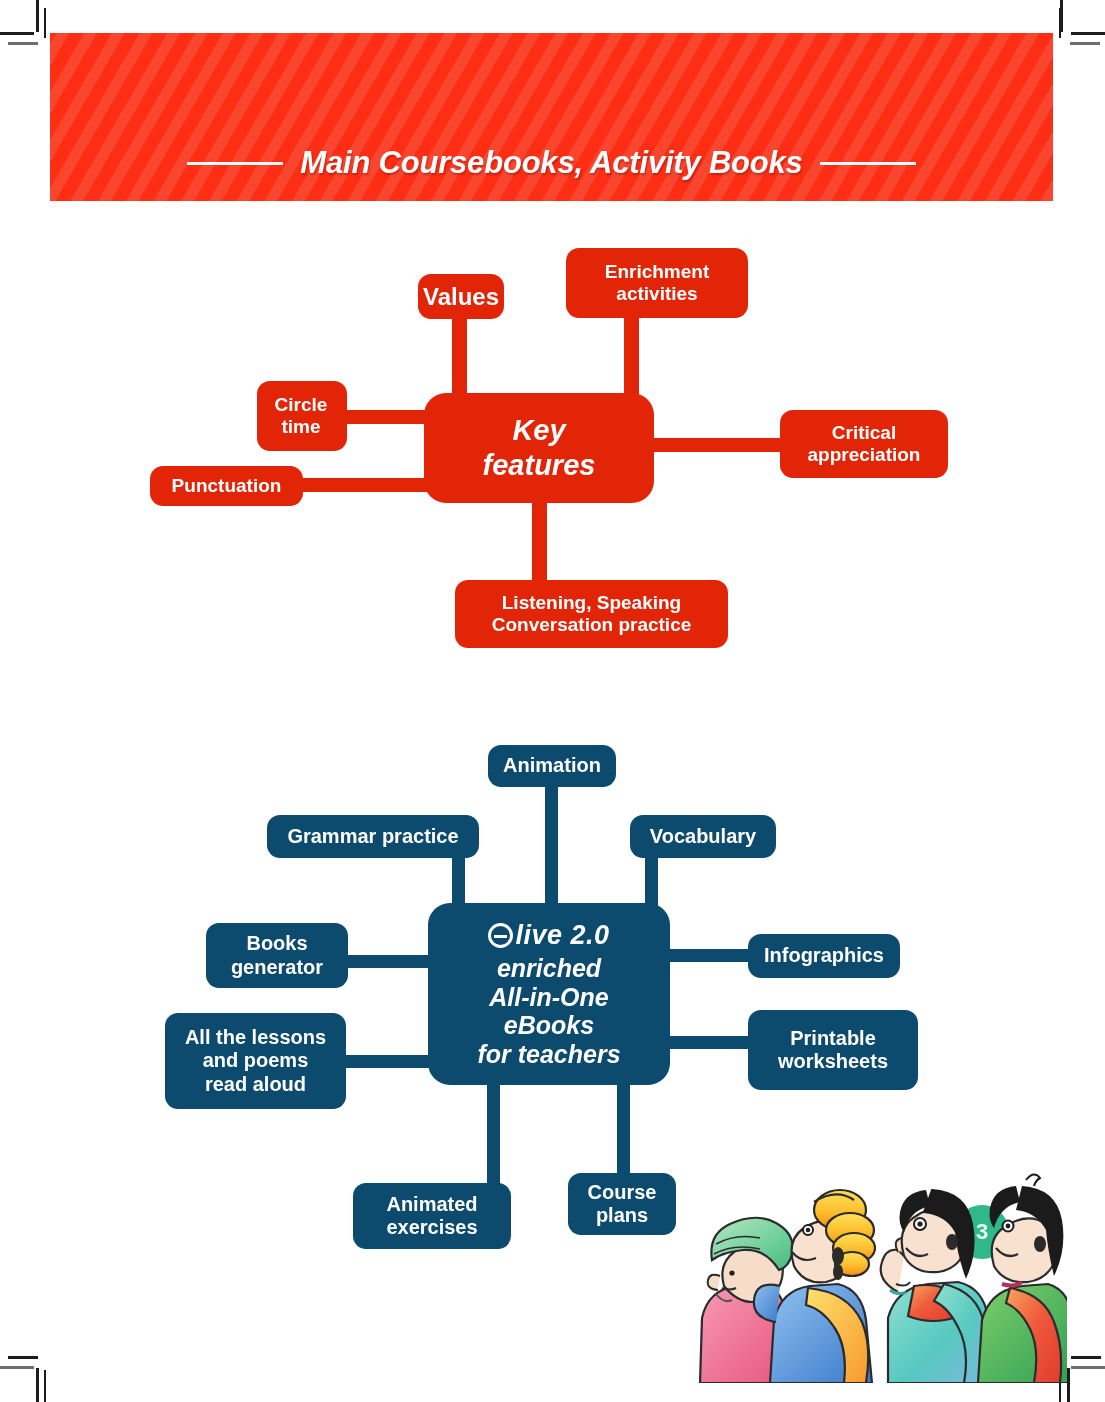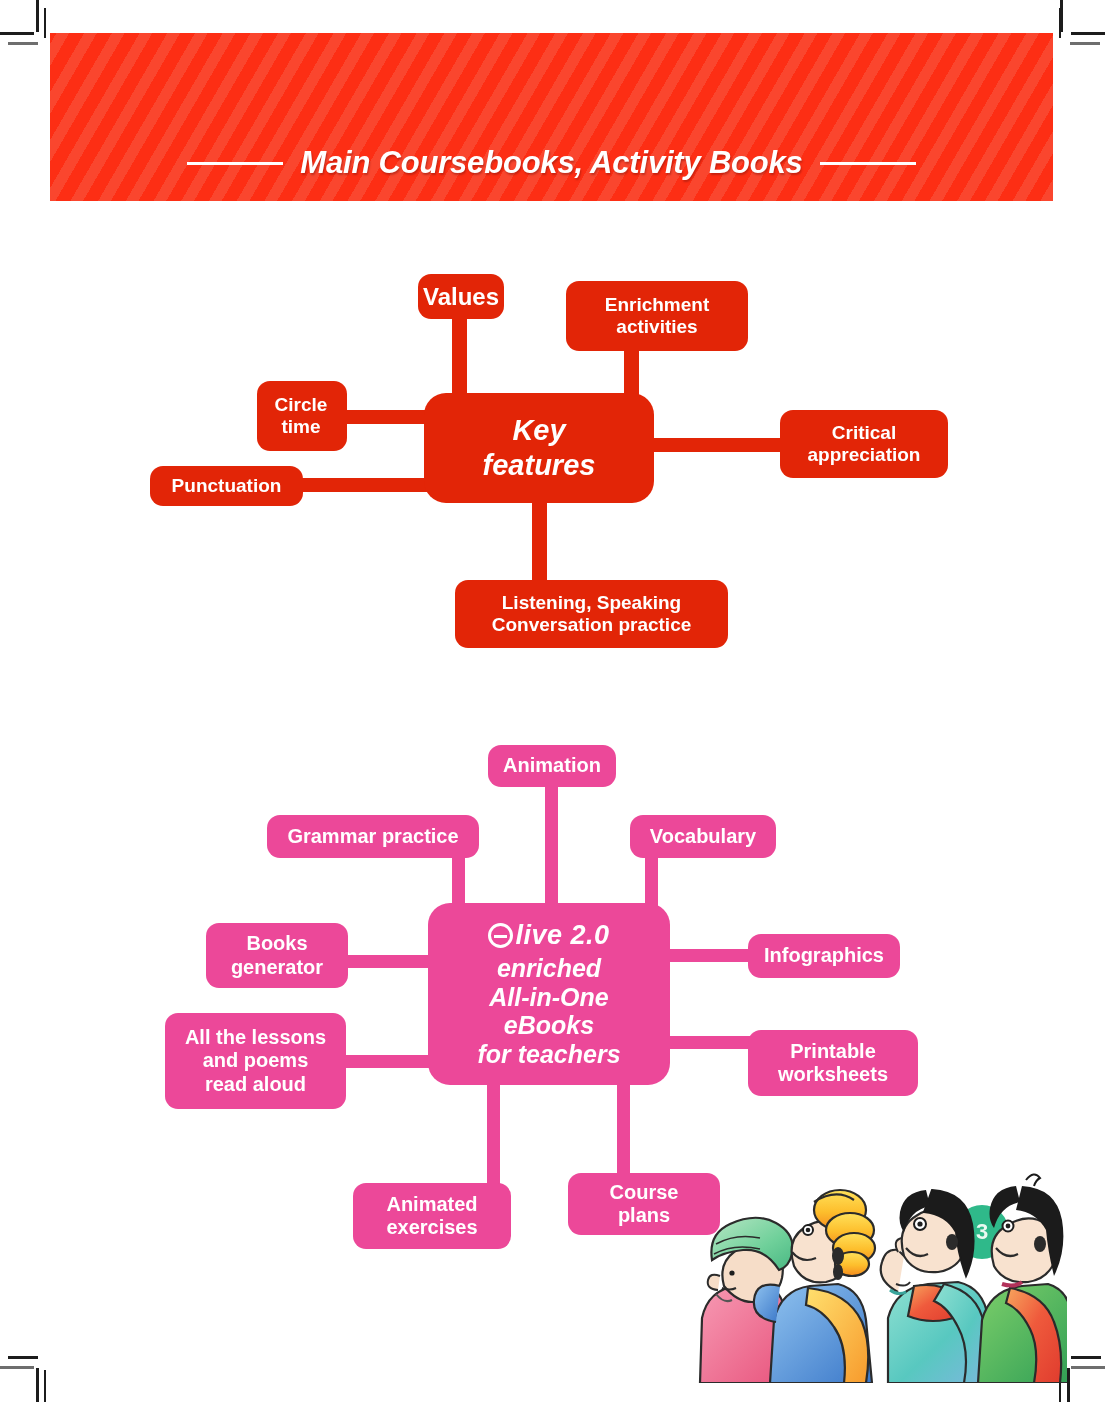--- a/index.html
+++ b/index.html
@@ -89,21 +89,21 @@
   .red .node, .red .conn { background: #e22507; }
   .red .node.center {
     background: #e22507;
     border-radius: 22px;
     font-style: italic;
     font-size: 29px;
     line-height: 1.22;
     z-index: 2;
   }
   
-  .blue .node, .blue .conn { background: #ec4899; }
+  .blue .node, .blue .conn { background: #0c4a6e; }
   .blue .node.center {
     border-radius: 22px;
     z-index: 2;
     flex-direction: column;
     justify-content: center;
     font-style: italic;
     line-height: 1.16;
   }
 
   
@@ -214,21 +214,21 @@
 
   <div class="node center" style="left:424px; top:393px; width:230px; height:110px; flex-direction:column;">
     <span>Key</span>
     <span>features</span>
   </div>
 
   <div class="node" style="left:418px; top:274px; width:86px; height:45px; font-size:24px;">
     <span>Values</span>
   </div>
 
-  <div class="node" style="left:566px; top:248px; width:182px; height:70px; font-size:19px; flex-direction:column;margin-top:33px;">
+  <div class="node" style="left:566px; top:248px; width:182px; height:70px; font-size:19px; flex-direction:column;">
     <span>Enrichment</span>
     <span>activities</span>
   </div>
 
   <div class="node" style="left:257px; top:381px; width:90px; height:70px; font-size:19px; flex-direction:column;padding-left:8px;">
     <span>Circle</span>
     <span>time</span>
   </div>
 
   <div class="node" style="left:150px; top:466px; width:153px; height:40px; font-size:19px;">
@@ -291,31 +291,31 @@
   <div class="node" style="left:748px; top:934px; width:152px; height:44px; font-size:20px;">
     <span>Infographics</span>
   </div>
 
   <div class="node" style="left:165px; top:1013px; width:181px; height:96px; font-size:20px; flex-direction:column;text-align:right;">
     <span>All the lessons</span>
     <span>and poems</span>
     <span>read aloud</span>
   </div>
 
-  <div class="node" style="left:748px; top:1010px; width:170px; height:66px; font-size:20px; flex-direction:column;margin-top:20px;">
+  <div class="node" style="left:748px; top:1010px; width:170px; height:80px; font-size:20px; flex-direction:column;">
     <span>Printable</span>
     <span>worksheets</span>
   </div>
 
   <div class="node" style="left:353px; top:1183px; width:158px; height:66px; font-size:20px; flex-direction:column;">
     <span>Animated</span>
     <span>exercises</span>
   </div>
 
-  <div class="node" style="left:568px; top:1173px; width:152px; height:62px; font-size:20px; flex-direction:column;">
+  <div class="node" style="left:568px; top:1173px; width:108px; height:62px; font-size:20px; flex-direction:column;">
     <span>Course</span>
     <span>plans</span>
   </div>
 </div>
 
 <div id="page-number">
   <span>3</span>
 </div>
 
 <svg id="illustration" viewBox="0 0 385 215" xmlns="http://www.w3.org/2000/svg">

